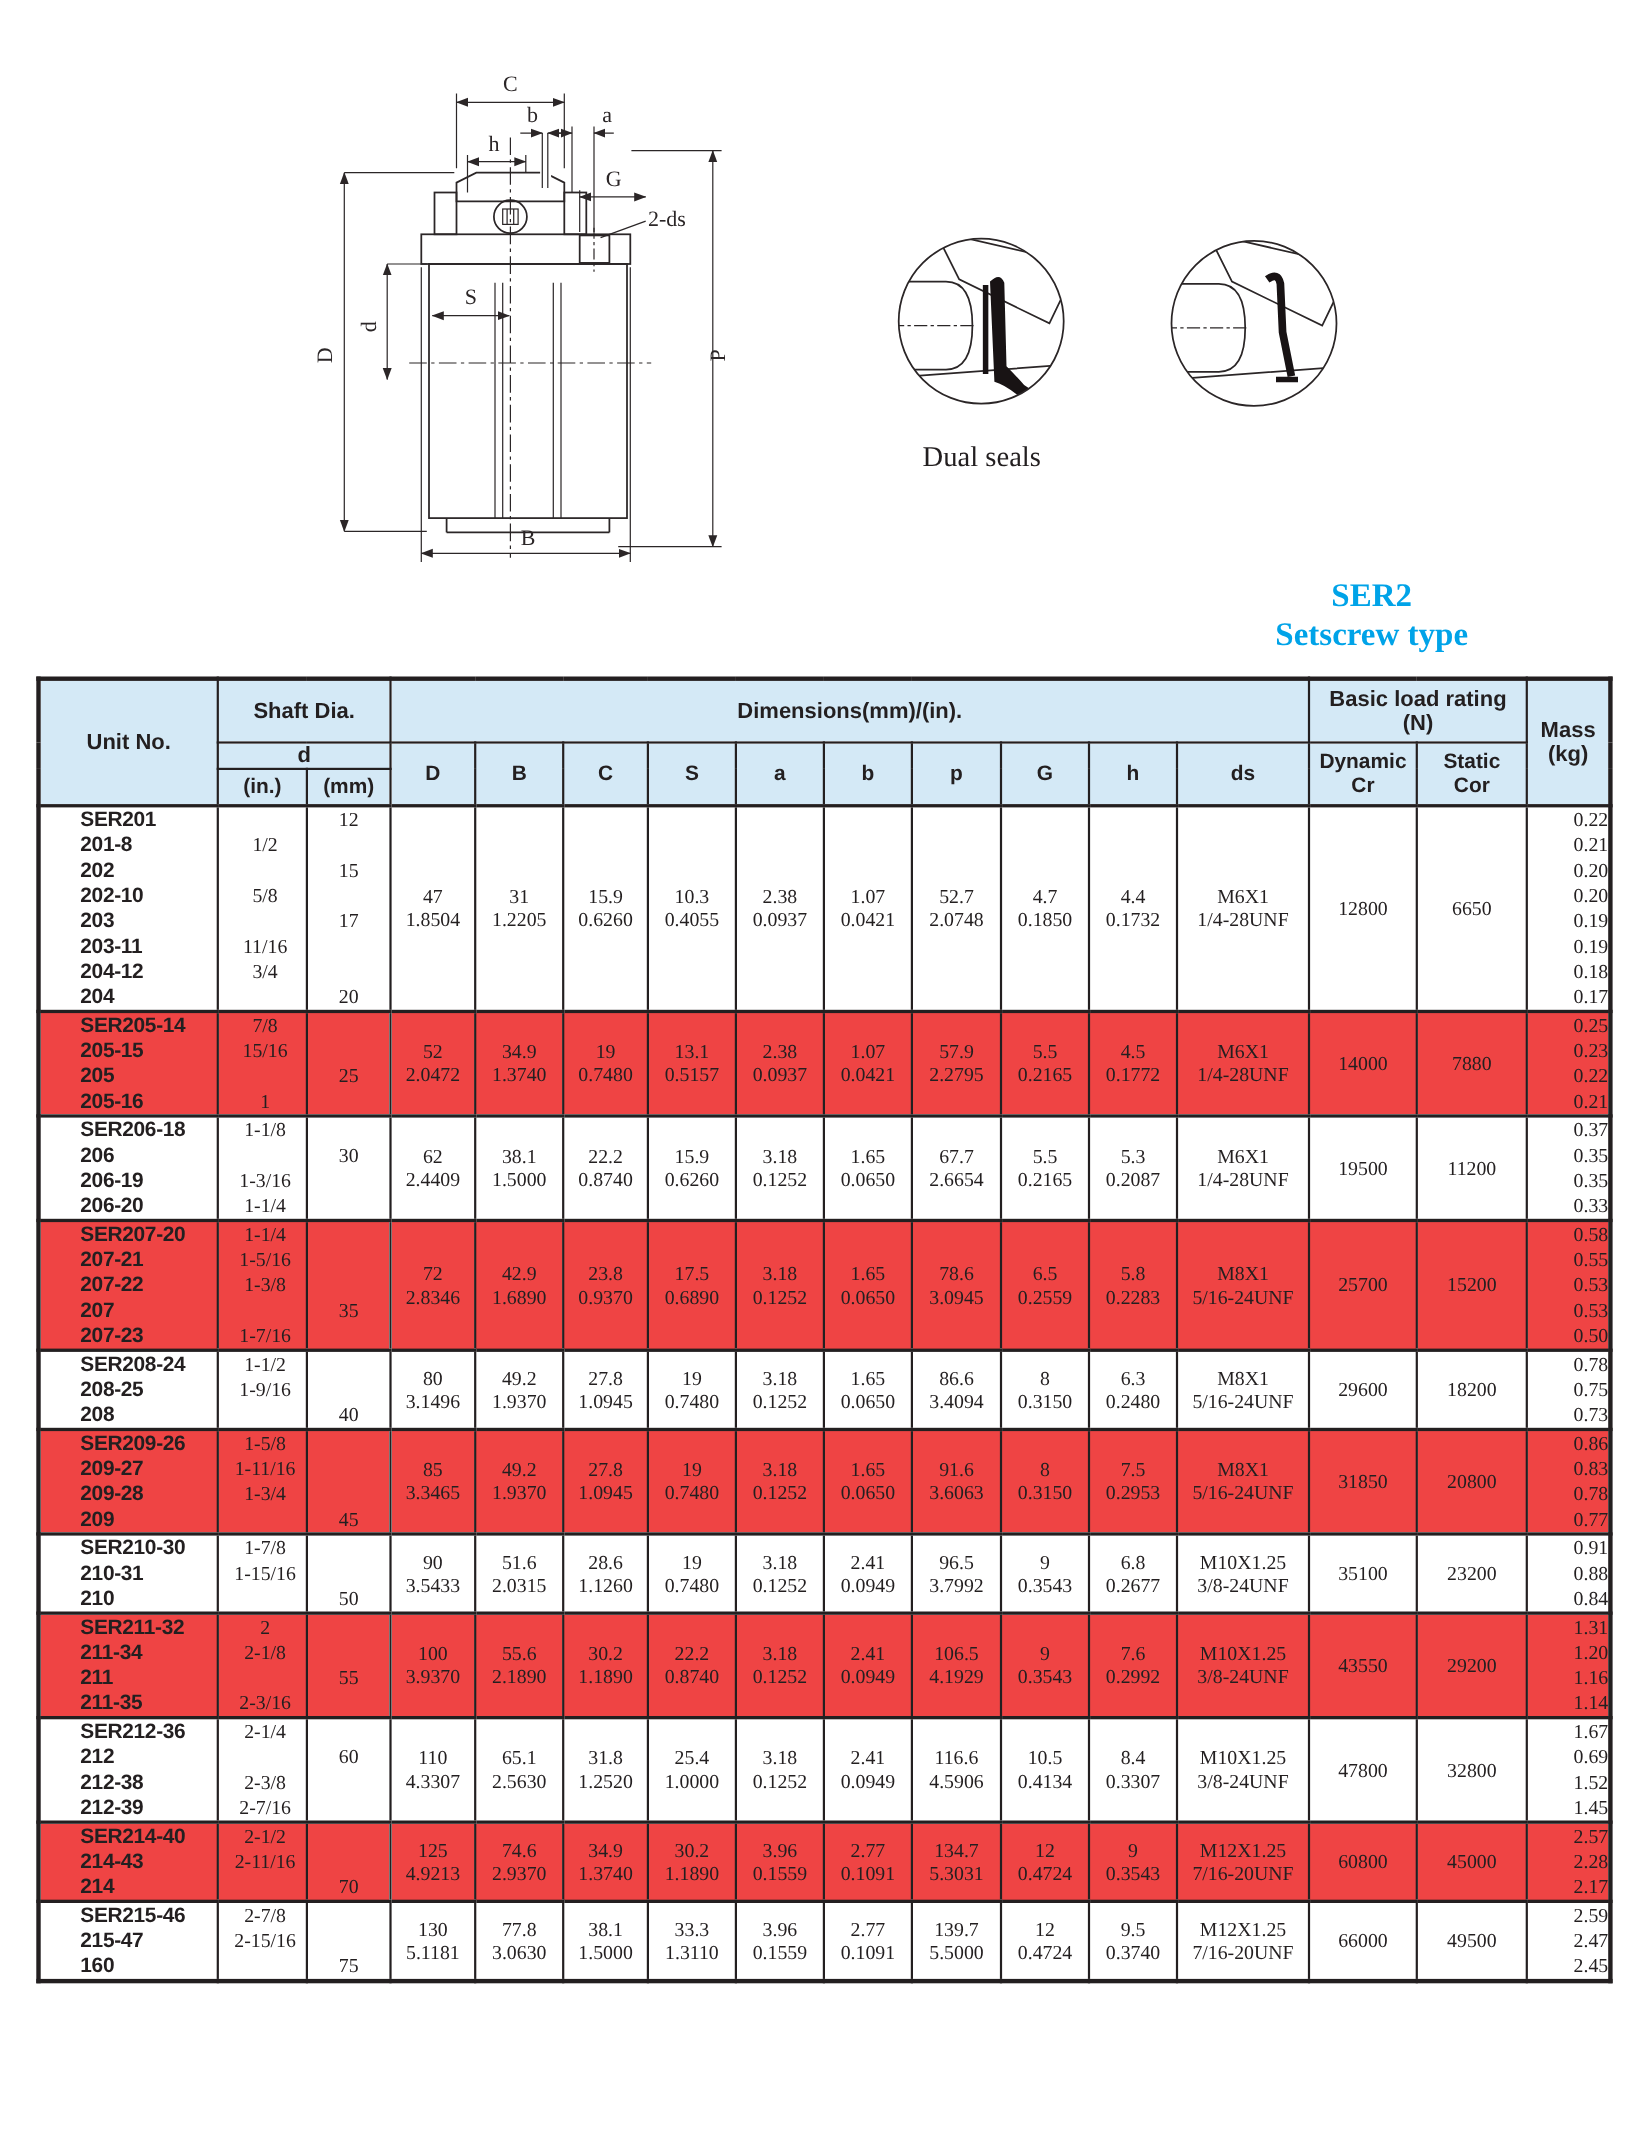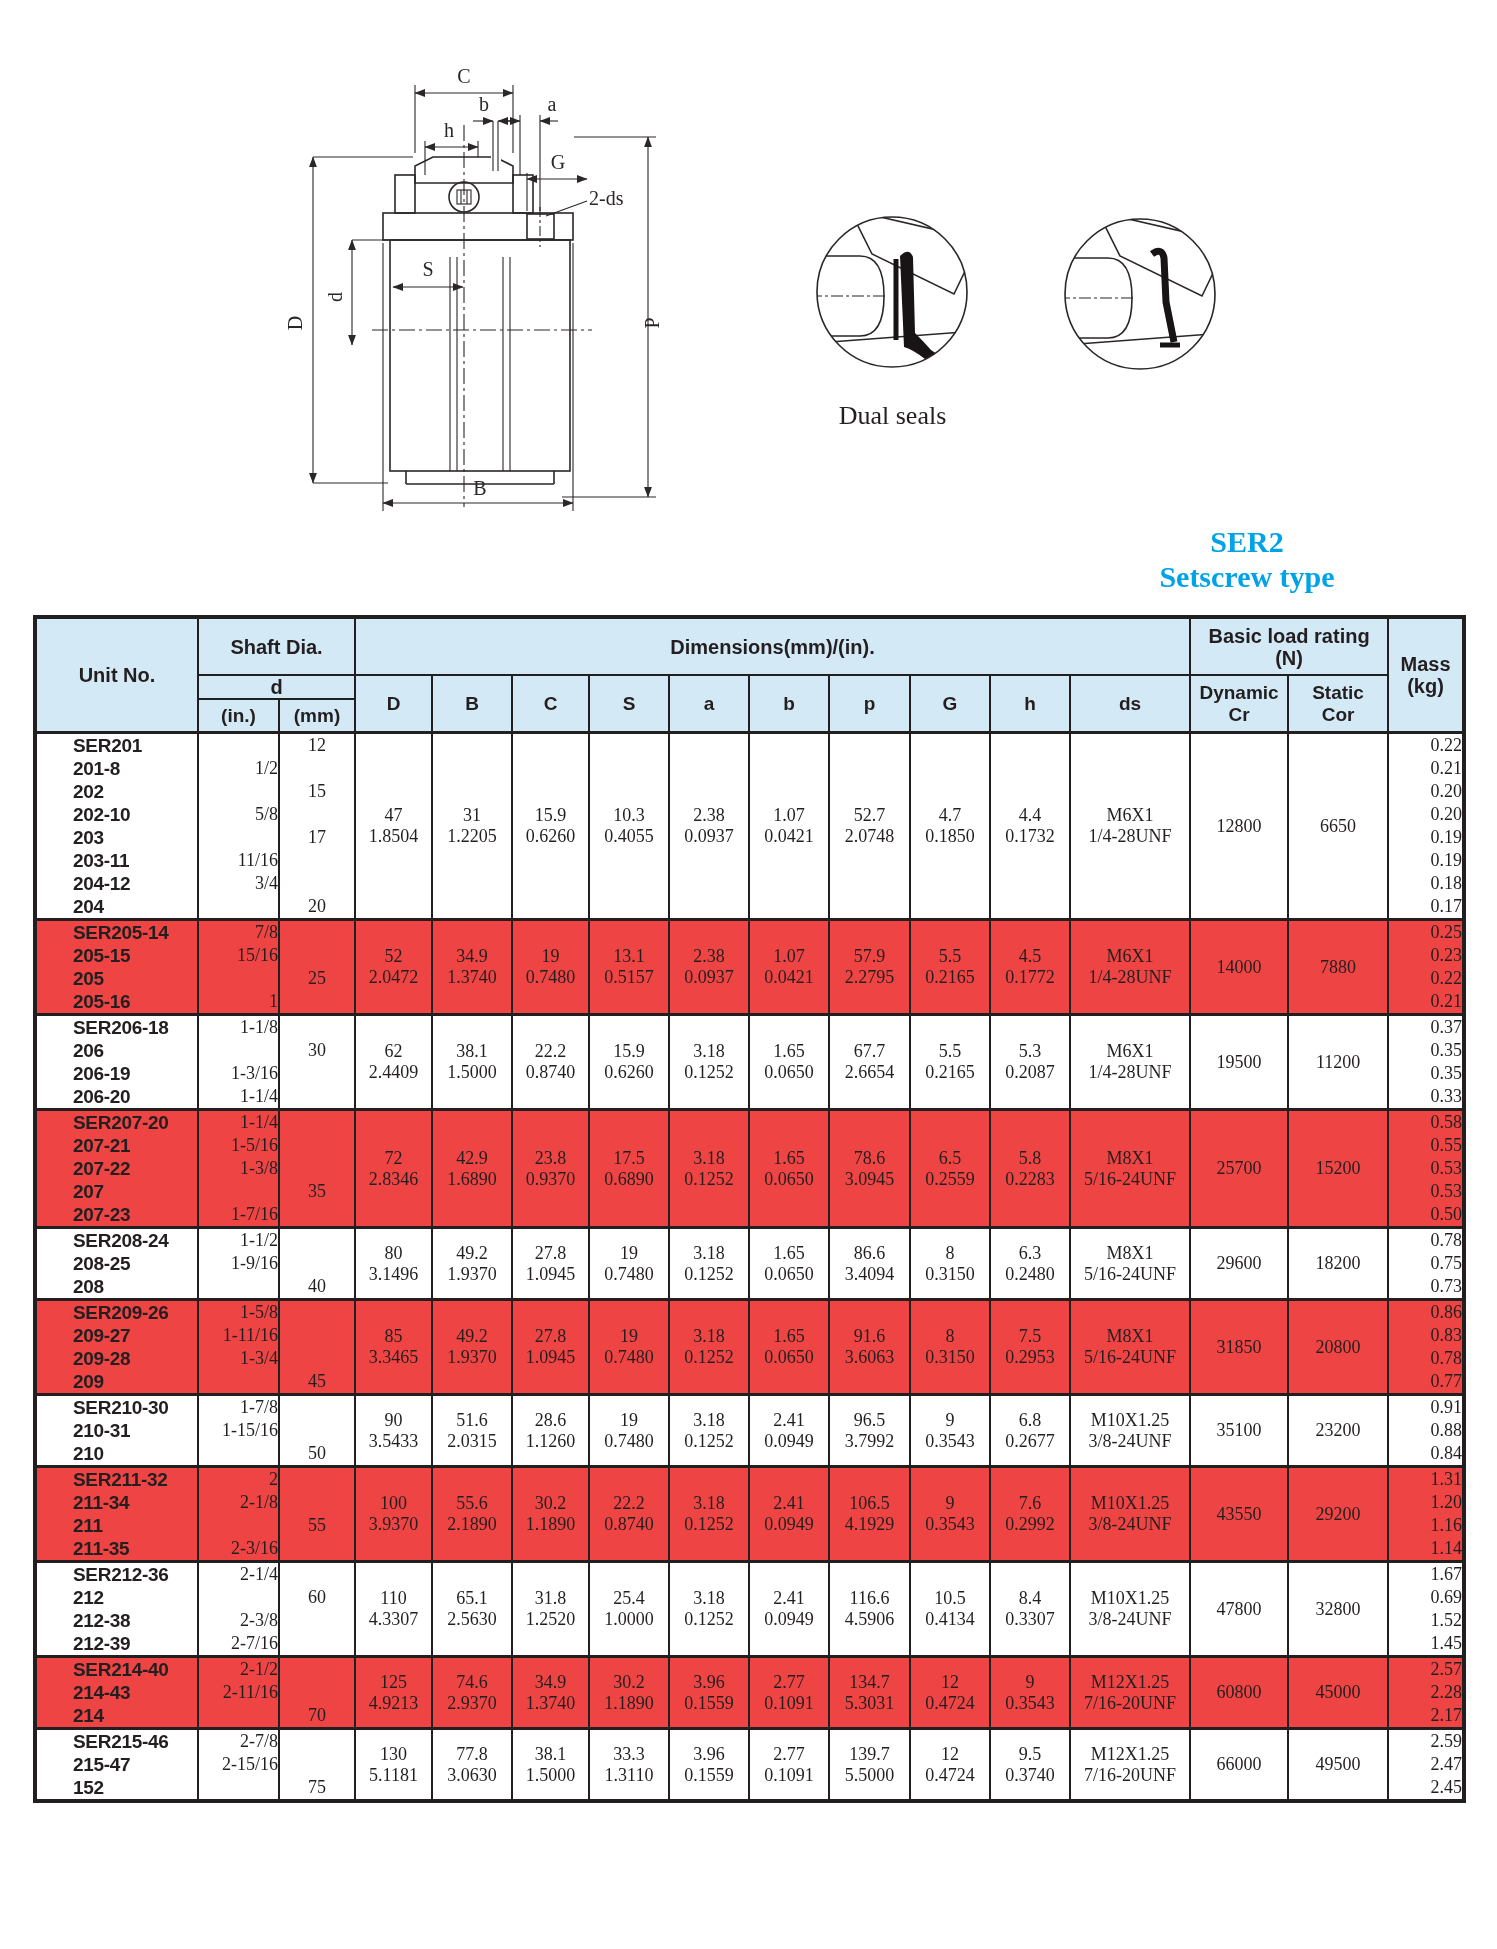--- a/index.html
+++ b/index.html
@@ -29,21 +29,21 @@
   .h-row2{height:22px;}
   .h-row3{height:31px;}
   tbody tr{background:#ffffff;}
   tbody tr.shaded{background:#ef4444;}
   td{vertical-align:middle;}
   td.unit,td.inch,td.mmc,td.mass{vertical-align:top;padding-top:2px;padding-bottom:2px;}
   .ln{height:23px;line-height:23px;white-space:nowrap;}
   td.unit .ln{font-family:"Liberation Sans",sans-serif;font-weight:bold;font-size:19px;
               letter-spacing:-0.3px;text-align:left;padding-left:36px;}
   td.unit .ln.first{}
-  td.inch .ln{font-family:"Liberation Serif",serif;font-size:18px;text-align:right;padding-left:5px;}
+  td.inch .ln{font-family:"Liberation Serif",serif;font-size:18px;text-align:center;padding-left:5px;}
   td.mmc .ln{font-family:"Liberation Serif",serif;font-size:18px;text-align:center;}
   td.dim div{font-family:"Liberation Serif",serif;font-size:18px;line-height:21px;text-align:center;}
   td.load{font-family:"Liberation Serif",serif;font-size:18px;text-align:center;}
   td.mass .ln{font-family:"Liberation Serif",serif;font-size:18px;text-align:right;}
 
   
   .st{stroke:#2b2627;fill:none;stroke-width:1.6;}
   .thin{stroke:#2b2627;fill:none;stroke-width:1.1;}
   .dimlab{font-family:"Liberation Serif",serif;font-size:20px;fill:#2b2627;}
 </style>
@@ -919,21 +919,21 @@
           <td class="mass">
             <div class="ln">2.57</div>
             <div class="ln">2.28</div>
             <div class="ln">2.17</div>
           </td>
         </tr>
         <tr>
           <td class="unit">
             <div class="ln first">SER215-46</div>
             <div class="ln">215-47</div>
-            <div class="ln">152</div>
+            <div class="ln">160</div>
           </td>
           <td class="inch">
             <div class="ln">2-7/8</div>
             <div class="ln">2-15/16</div>
             <div class="ln">&nbsp;</div>
           </td>
           <td class="mmc">
             <div class="ln">&nbsp;</div>
             <div class="ln">&nbsp;</div>
             <div class="ln">75</div>

